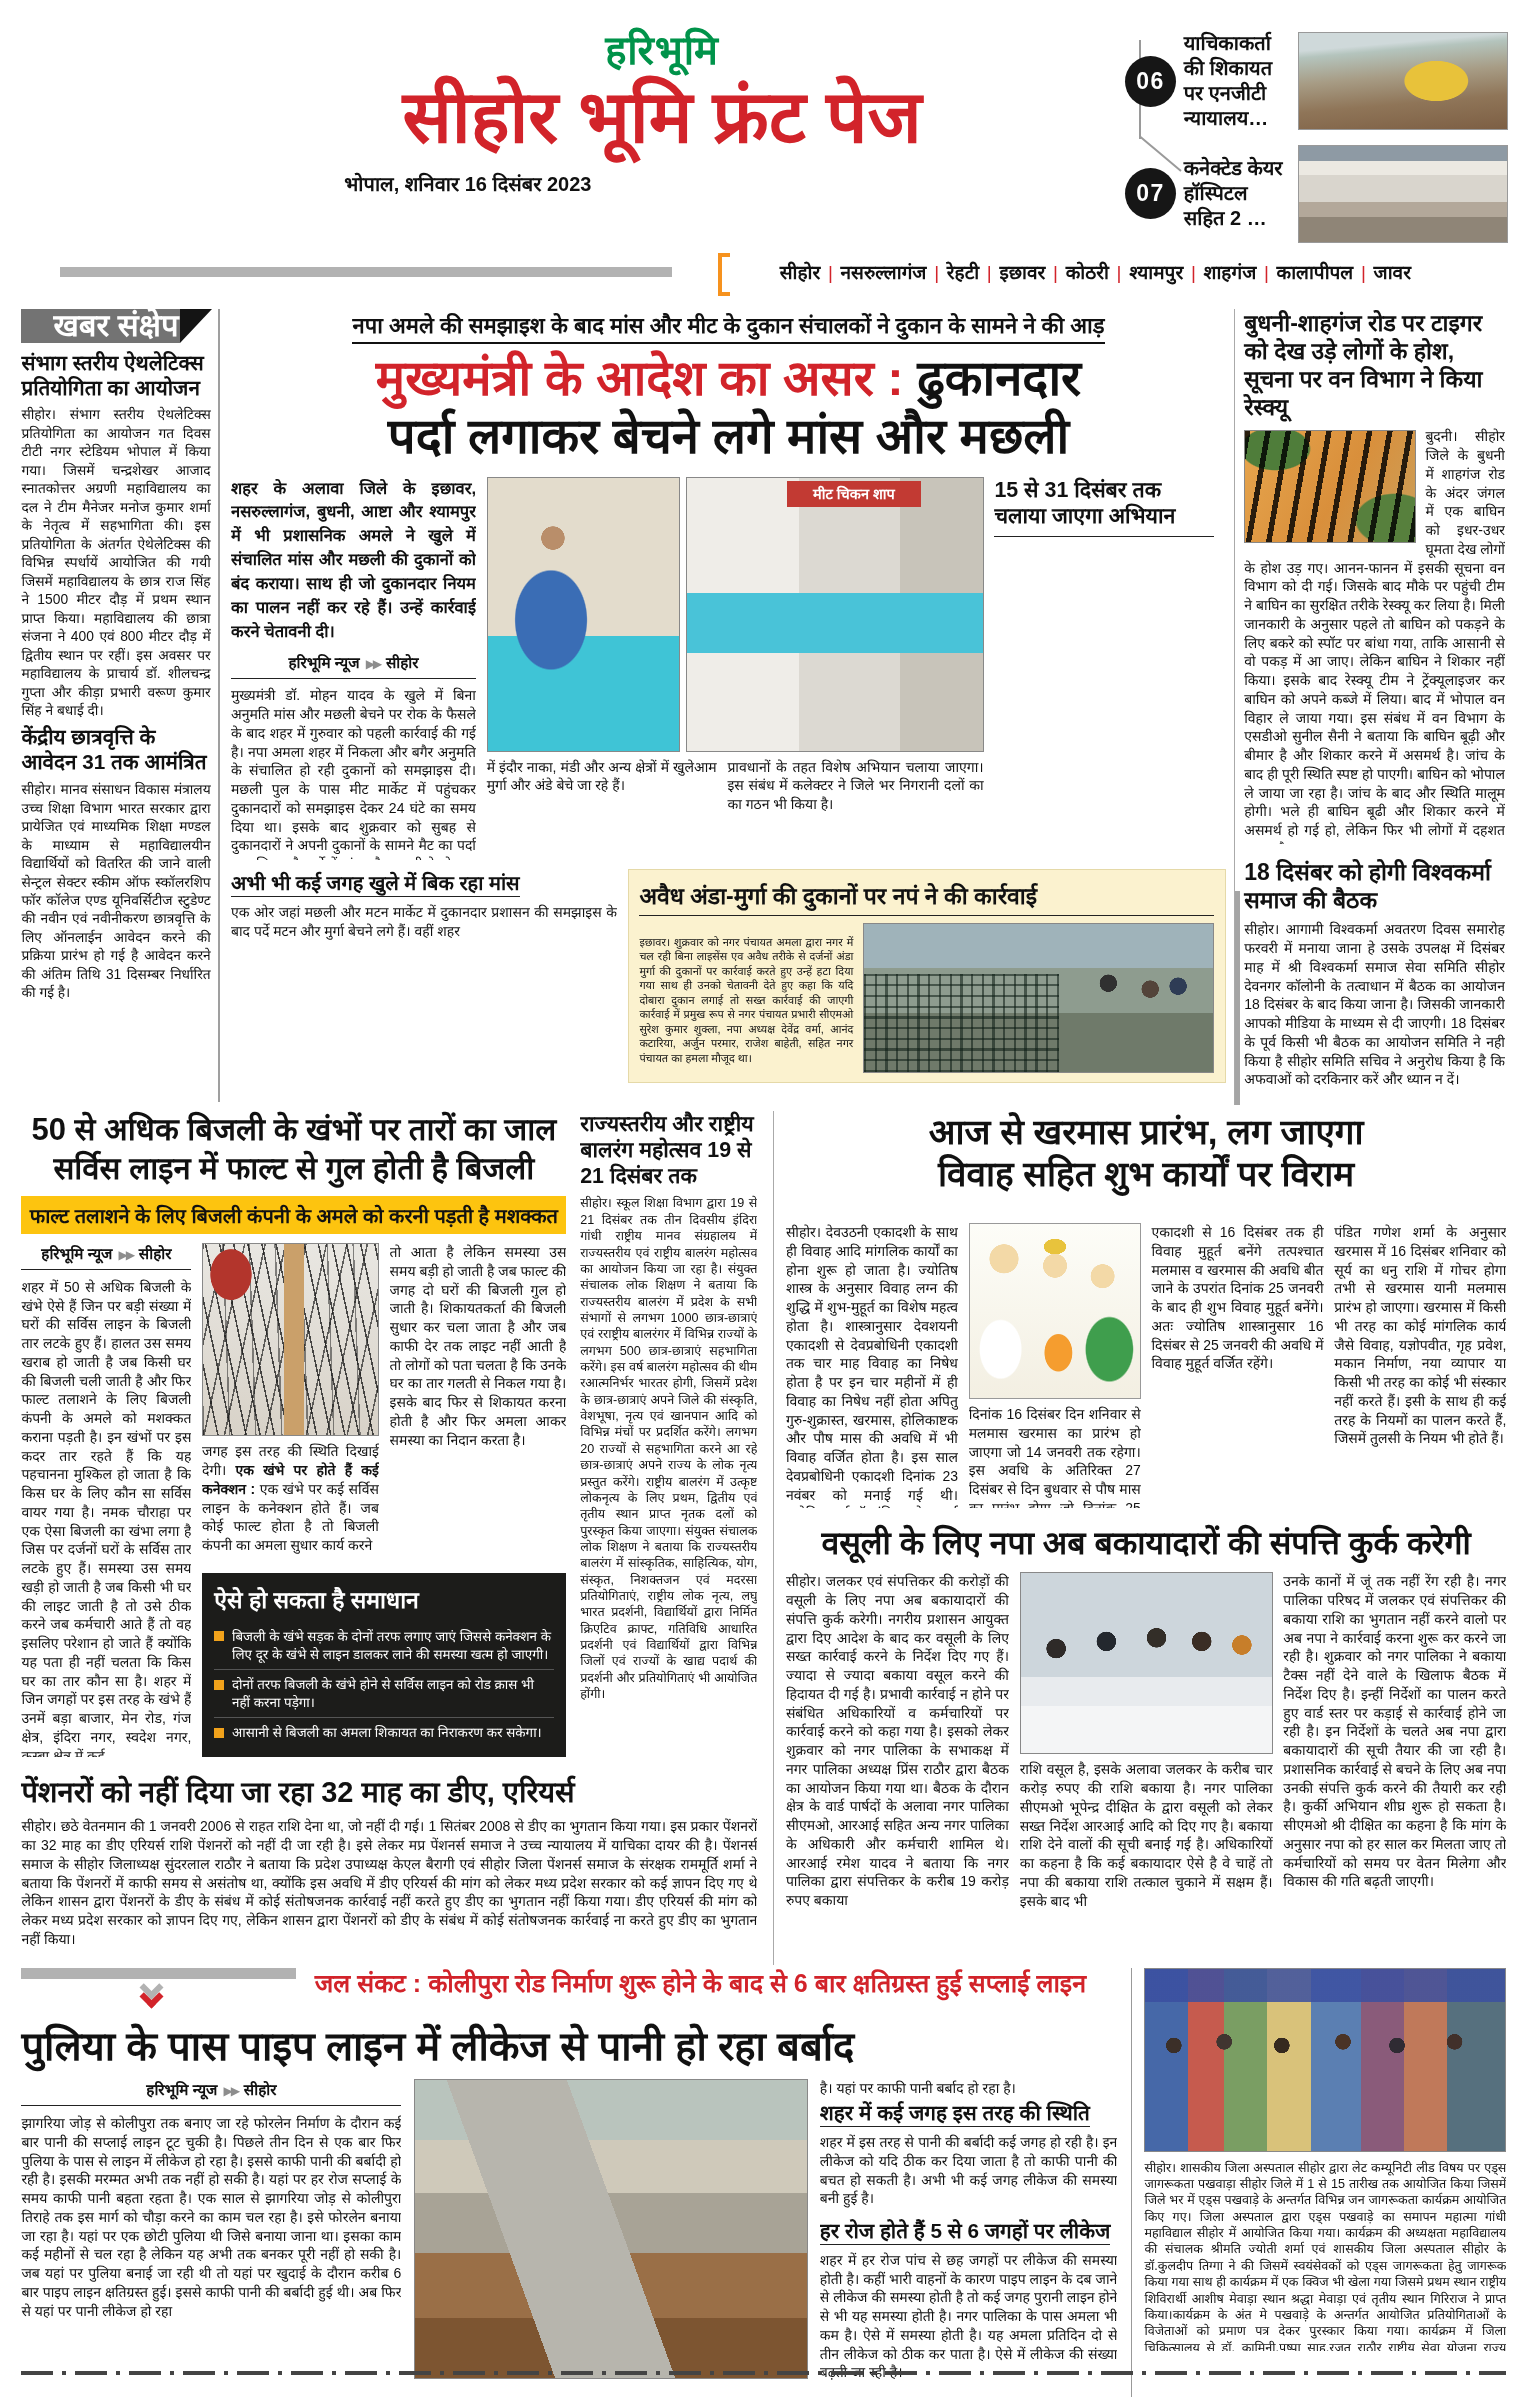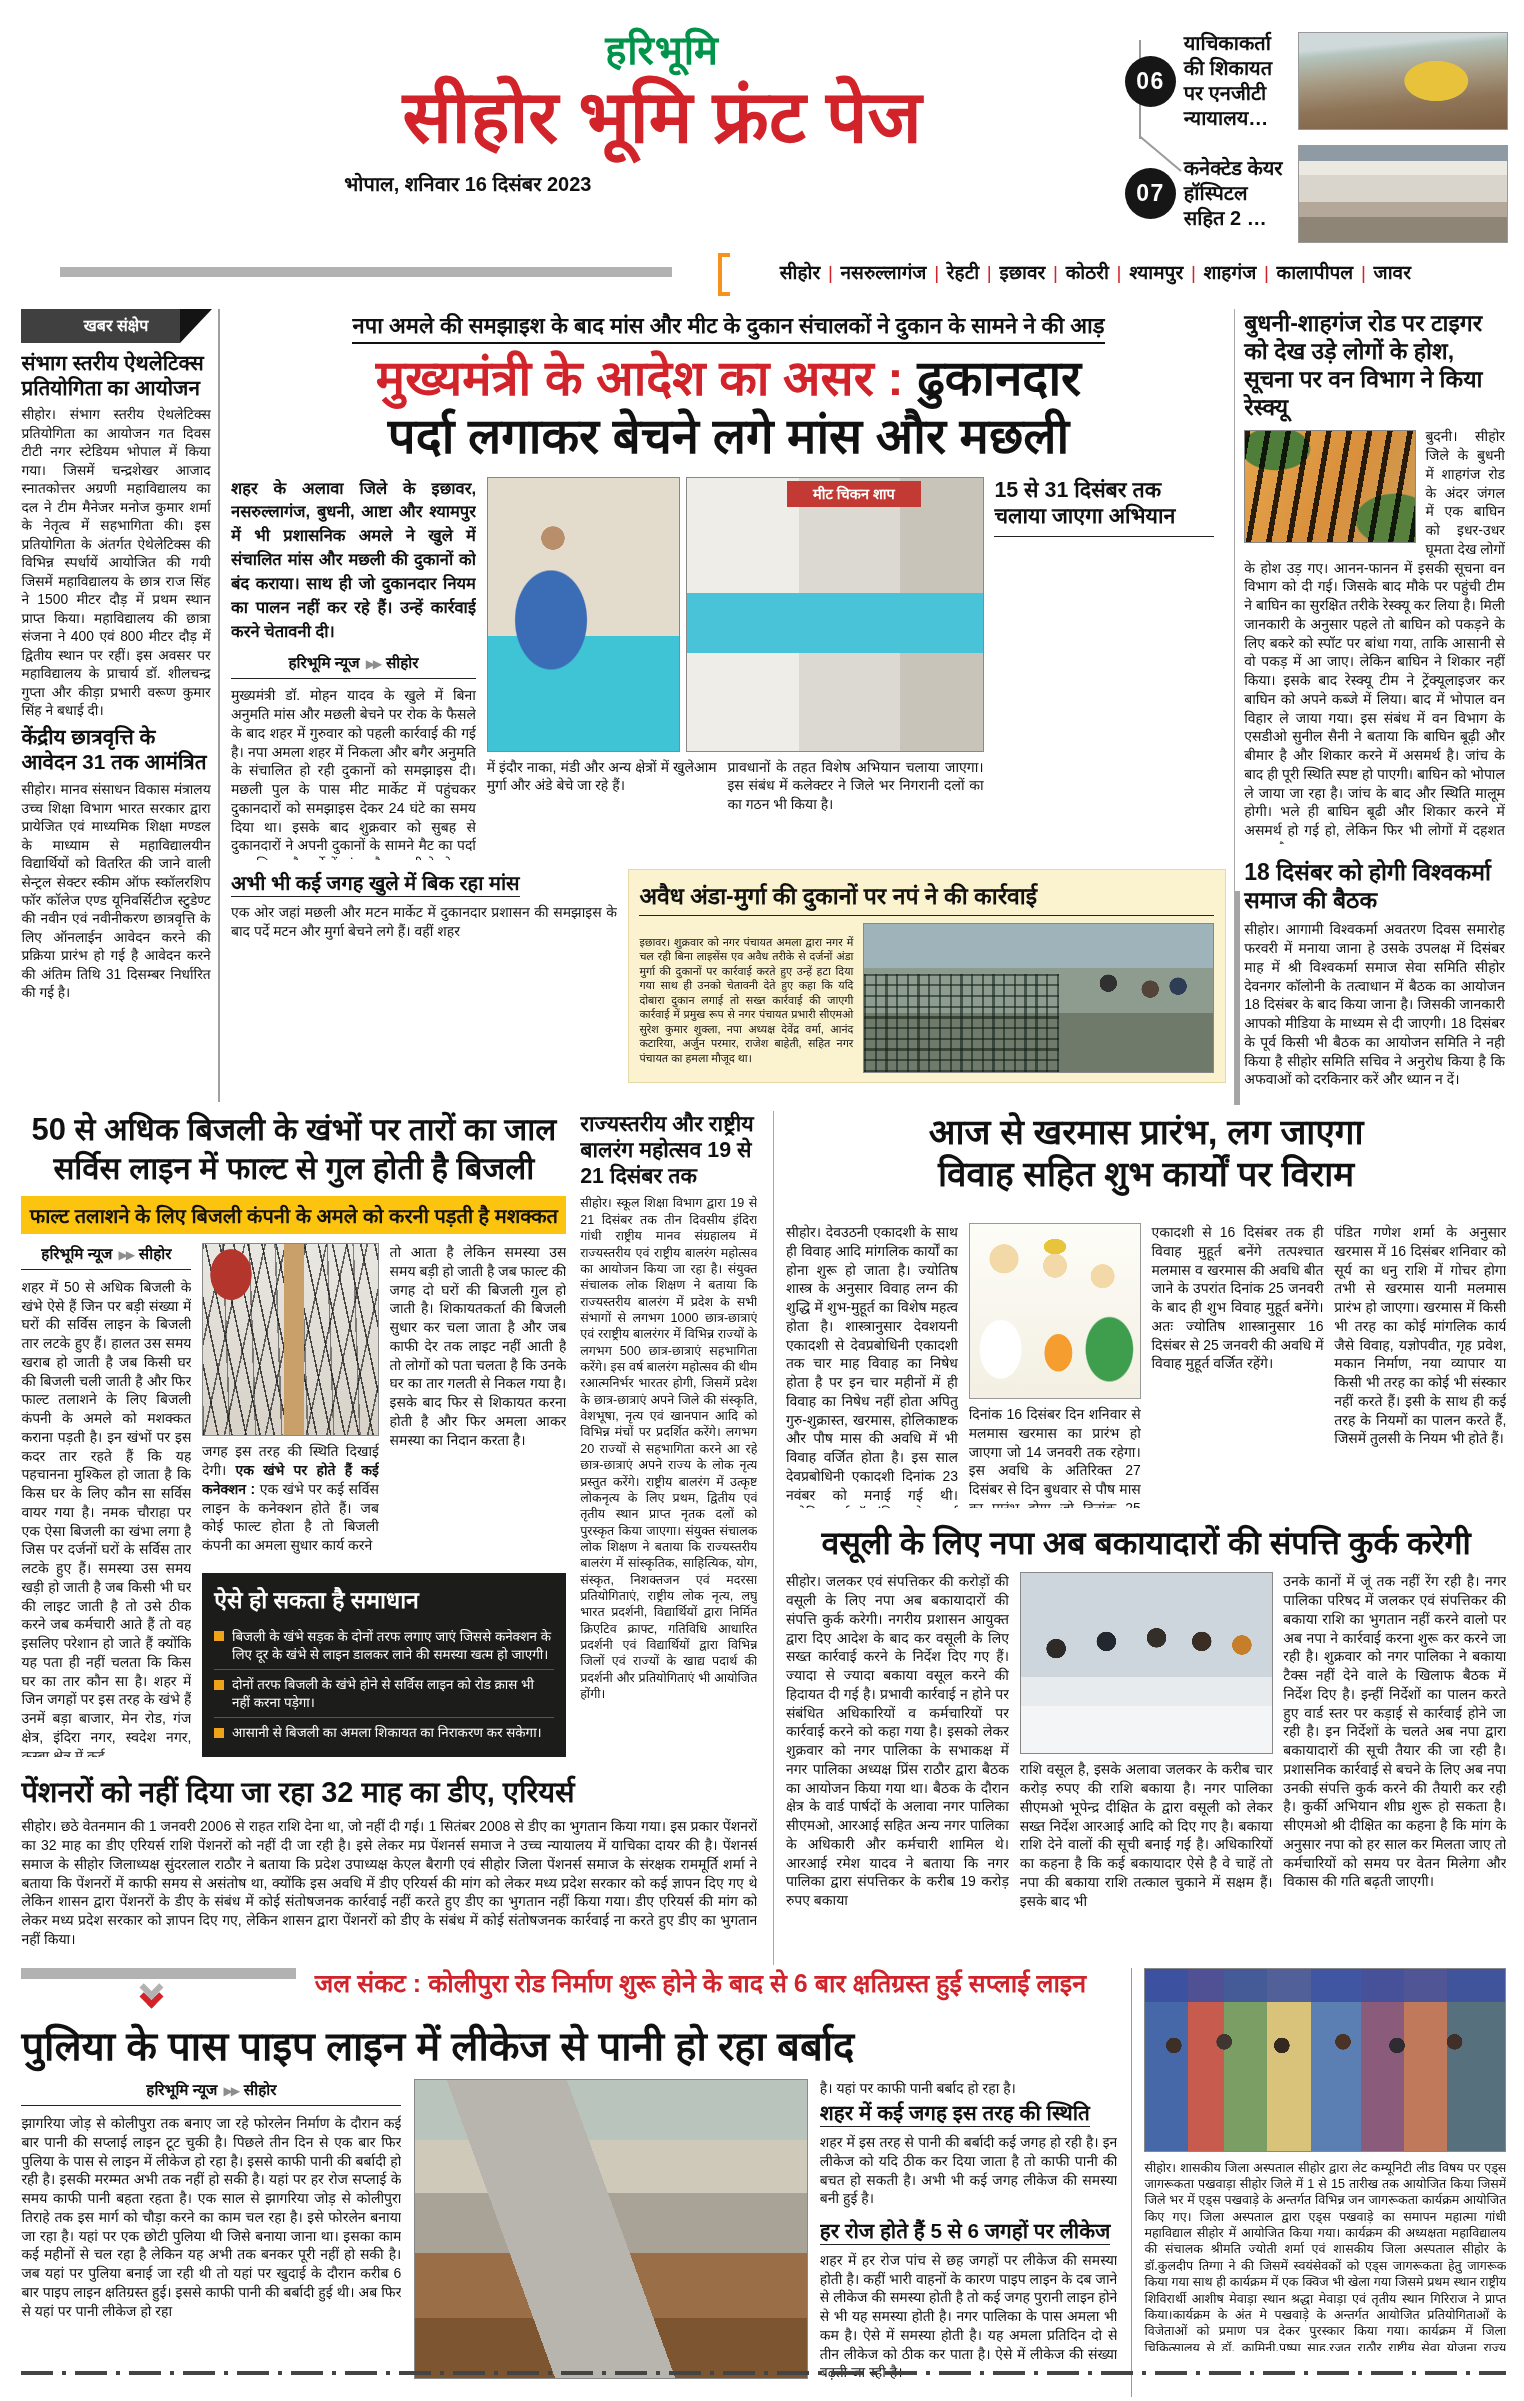--- a/index.html
+++ b/index.html
@@ -32,21 +32,21 @@
 
   
   .body { font-size:14px; line-height:1.34; text-align:justify; }
   .bodysm { font-size:12.6px; line-height:1.3; text-align:justify; }
   .byline { font-weight:bold; font-size:15.3px; border-bottom:1.5px solid #222; padding-bottom:6.1px; margin:7.7px 0 7.7px; text-align:center; }
   .byicon { color:#8d8d8d; font-size:12.2px; letter-spacing:-2.3px; padding:0 6.1px; }
   .clip { overflow:hidden; }
 
   
   #sidebar { position:absolute; left:21.4px; top:309px; width:199px; height:793px; padding-right:7.7px; border-right:2.3px double #9f9f9f; overflow:hidden; }
-  .brief-head { position:relative; background:#404040; color:#fff; font-size:16px; font-weight:bold; text-align:center; height:34px; line-height:34px; margin-bottom:7.7px; }
+  .brief-head { position:relative; background:#737373; color:#fff; font-size:31px; font-weight:bold; text-align:center; height:34px; line-height:34px; margin-bottom:7.7px; }
   .brief-head::after { content:""; position:absolute; right:-1.5px; top:0; border-top:34px solid #141414; border-right:32px solid #fff; }
   .brief-hl { font-size:20.7px; font-weight:bold; line-height:1.2; margin:4.6px 0 6.1px; }
   #sidebar .body { font-size:13.8px; }
 
   
   #mainstory { position:absolute; left:231px; top:309px; width:995px; height:796px; overflow:hidden; }
   .kicker { text-align:center; margin-bottom:4.6px; }
   .kicker span { display:inline-block; font-size:22px; font-weight:bold; border-bottom:2.3px solid #111; padding-bottom:3.1px; }
   .mainhl { text-align:center; font-size:49px; font-weight:bold; line-height:1.18; margin:6.1px 0 10.7px; }
   .mainhl .red { color:#d2232a; }

